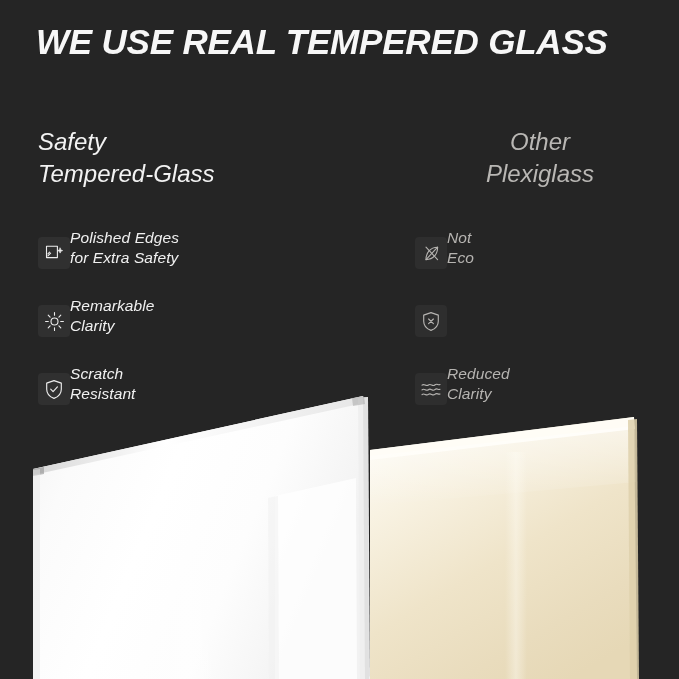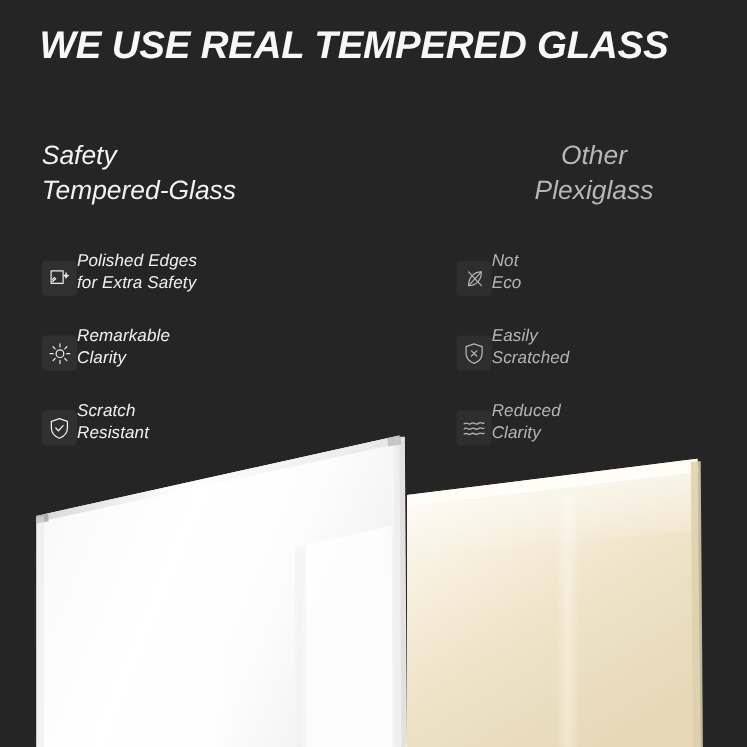--- a/index.html
+++ b/index.html
@@ -125,22 +125,20 @@
 Eco</span>
     </div>
 
     <div class="feat">
       <span class="ico">
         <svg width="20" height="21" viewBox="0 0 20 21" fill="none" stroke="#b6b4b1" stroke-width="1.15" stroke-linecap="round" stroke-linejoin="round">
           <path d="M10 1.6 L17.3 4.1 V10.2 C17.3 14.7 14.2 17.8 10 19.4 C5.8 17.8 2.7 14.7 2.7 10.2 V4.1 Z"></path>
           <path d="M7.6 8.0 L12.4 12.6 M12.4 8.0 L7.6 12.6"></path>
         </svg>
       </span>
-      <span class="feat-label">Easily
-Scratched</span>
     </div>
 
     <div class="feat">
       <span class="ico">
         <svg width="22" height="19" viewBox="0 0 22 19" fill="none" stroke="#b6b4b1" stroke-width="1.15" stroke-linecap="round">
           <path d="M2 5.2 C4.3 2.9 6.0 7.1 8.4 5.0 C10.8 2.9 12.5 7.1 14.8 5.0 C17.2 2.9 18.0 5.6 20 4.6"></path>
           <path d="M2 9.9 C4.3 7.6 6.0 11.8 8.4 9.7 C10.8 7.6 12.5 11.8 14.8 9.7 C17.2 7.6 18.0 10.3 20 9.3"></path>
           <path d="M2 14.6 C4.3 12.3 6.0 16.5 8.4 14.4 C10.8 12.3 12.5 16.5 14.8 14.4 C17.2 12.3 18.0 15.0 20 14.0"></path>
         </svg>
       </span>

